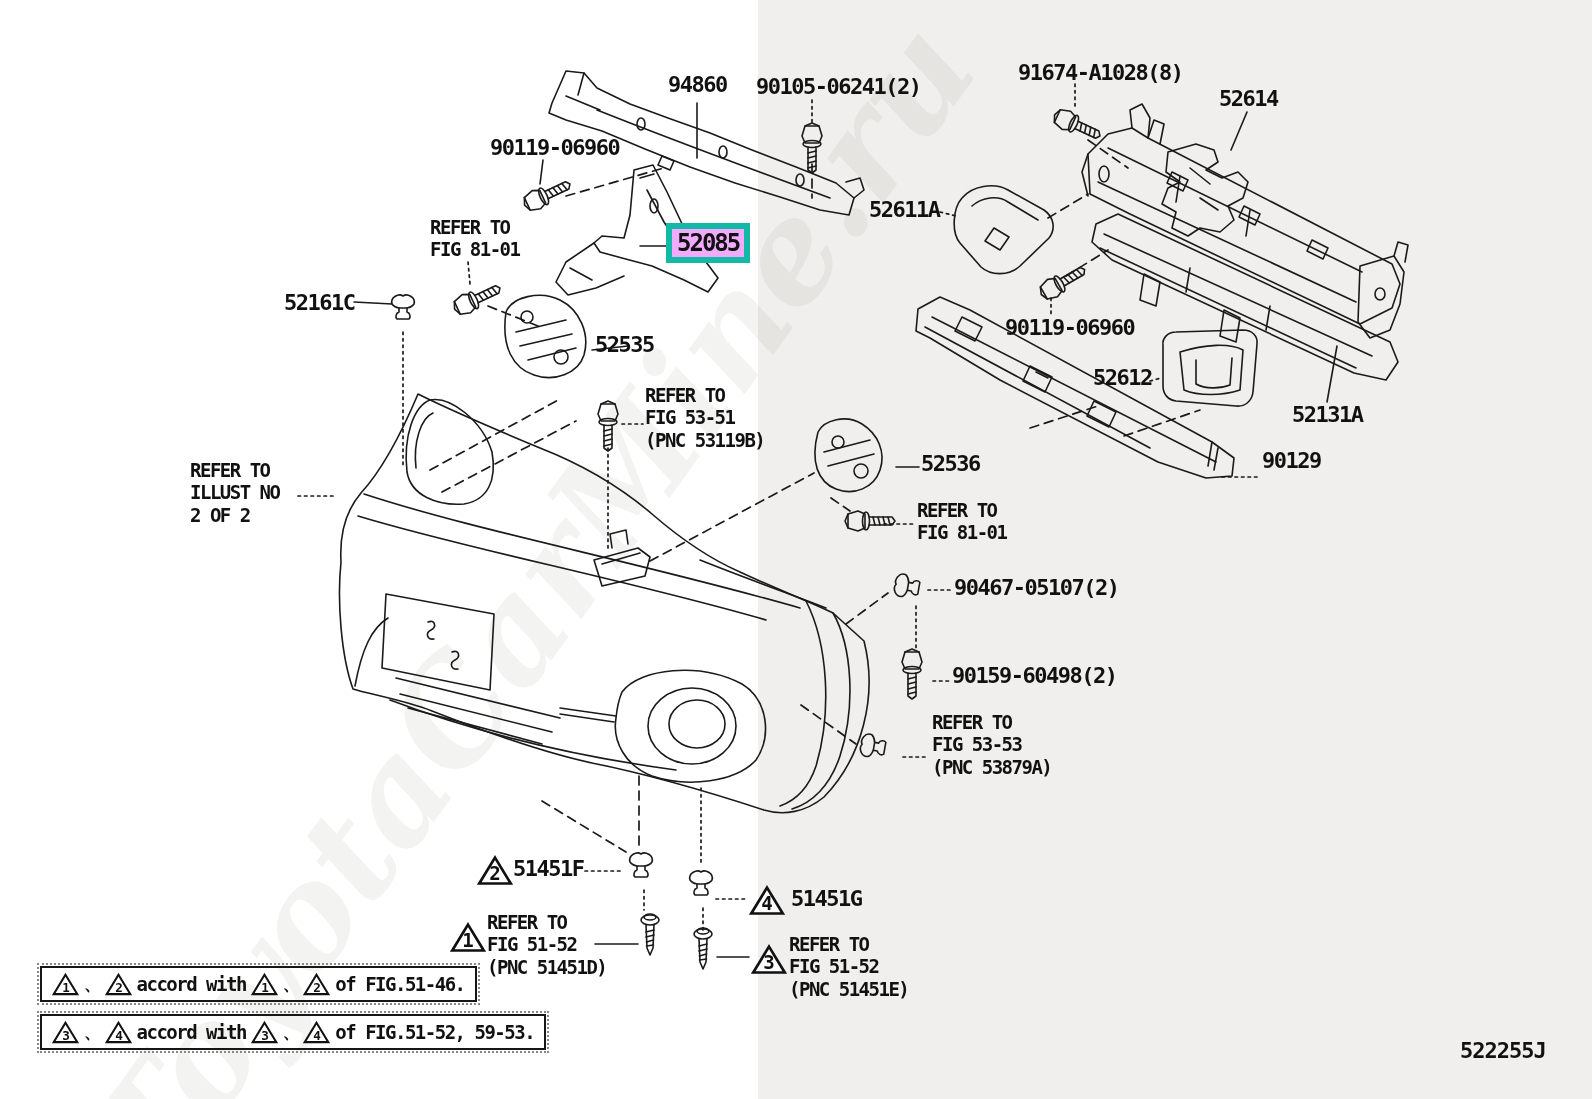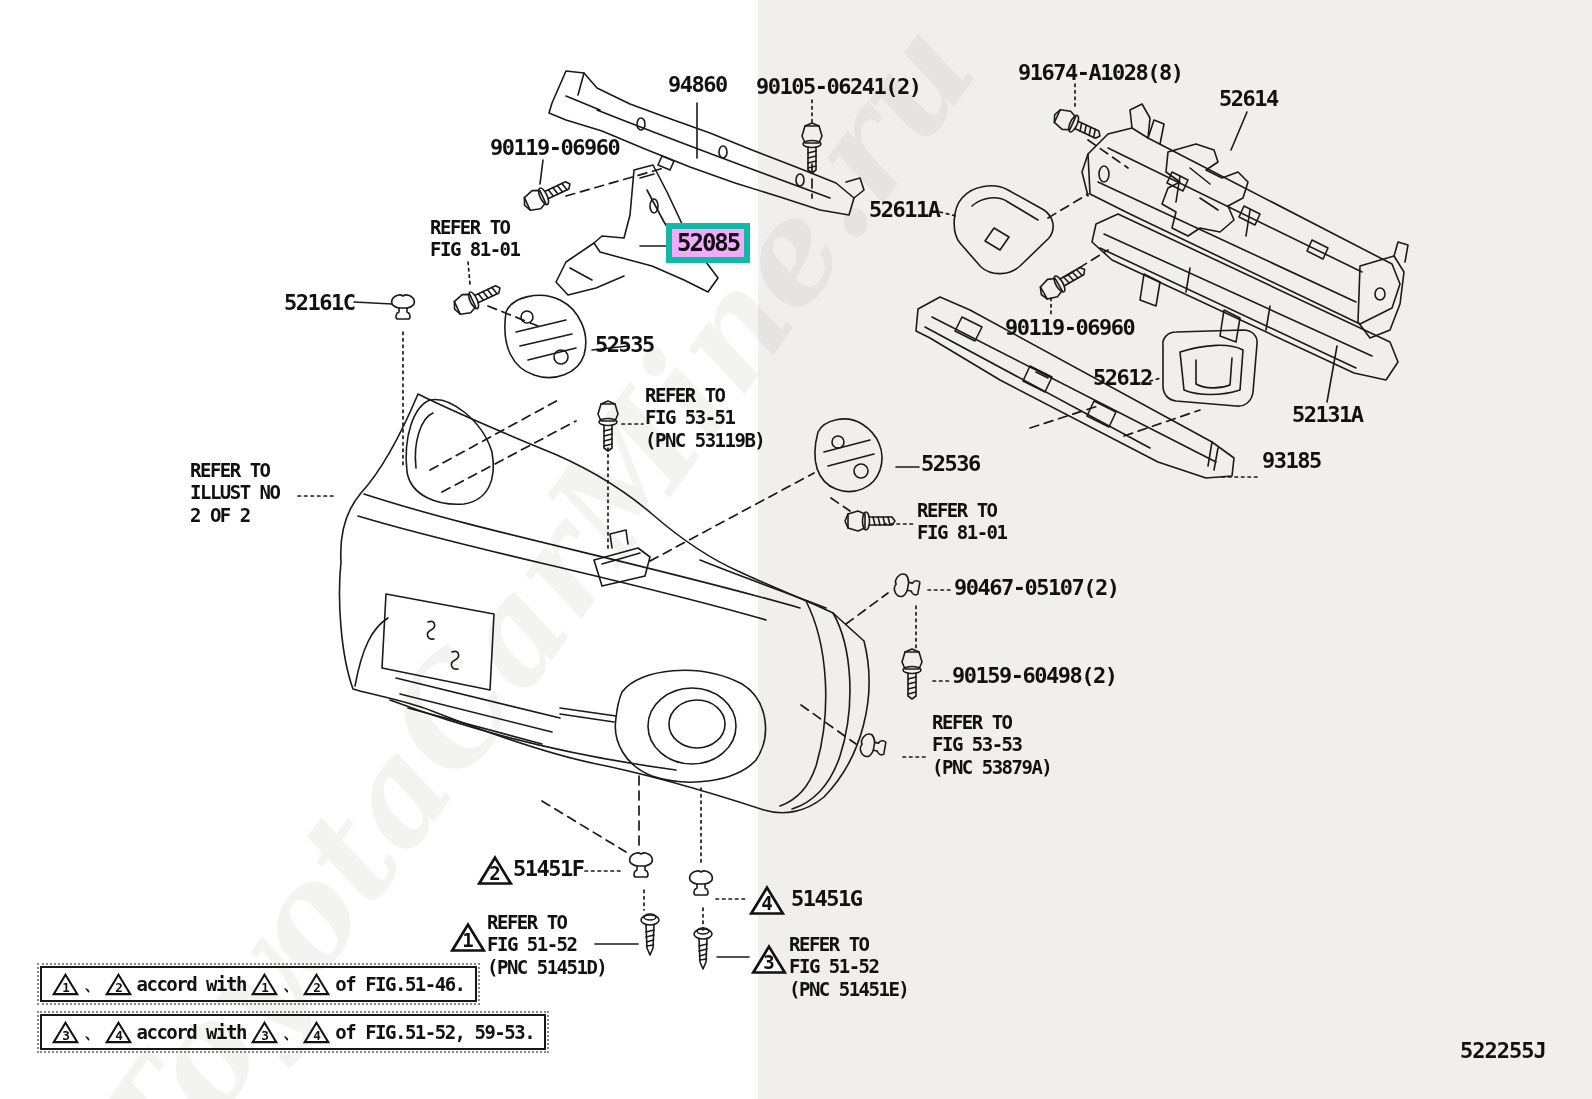--- a/index.html
+++ b/index.html
@@ -240,21 +240,21 @@
   <div class="lbl" style="left:756px;top:76px">90105-06241(2)</div>
   <div class="lbl" style="left:490px;top:137px">90119-06960</div>
   <div class="lbl" style="left:1018px;top:62px">91674-A1028(8)</div>
   <div class="lbl" style="left:1219px;top:88px">52614</div>
   <div class="lbl" style="left:869px;top:199px">52611A</div>
   <div class="lbl" style="left:284px;top:292px">52161C</div>
   <div class="lbl" style="left:595px;top:334px">52535</div>
   <div class="lbl" style="left:1005px;top:317px">90119-06960</div>
   <div class="lbl" style="left:1093px;top:367px">52612</div>
   <div class="lbl" style="left:1292px;top:404px">52131A</div>
-  <div class="lbl" style="left:1262px;top:450px">93185</div>
+  <div class="lbl" style="left:1262px;top:450px">90129</div>
   <div class="lbl" style="left:921px;top:453px">52536</div>
   <div class="lbl" style="left:954px;top:577px">90467-05107(2)</div>
   <div class="lbl" style="left:952px;top:665px">90159-60498(2)</div>
   <div class="lbl" style="left:513px;top:858px">51451F</div>
   <div class="lbl" style="left:791px;top:888px">51451G</div>
 
   <div class="hl" style="left:666px;top:223px">
     <span>52085</span>
   </div>
 

